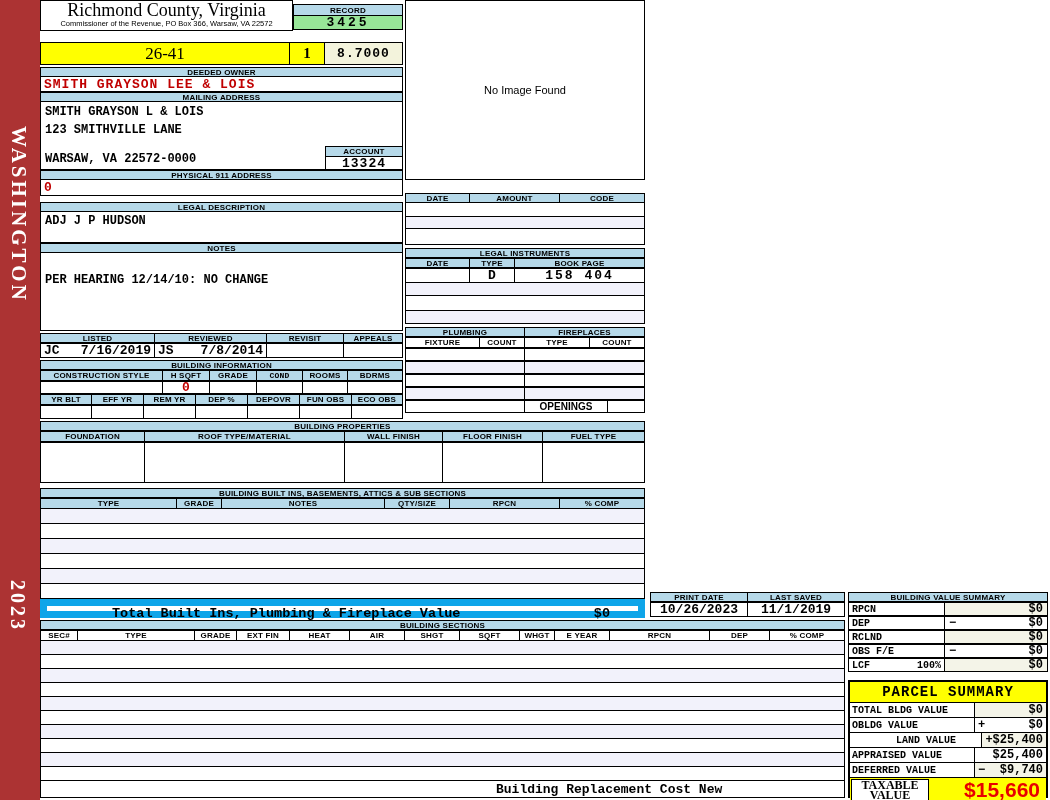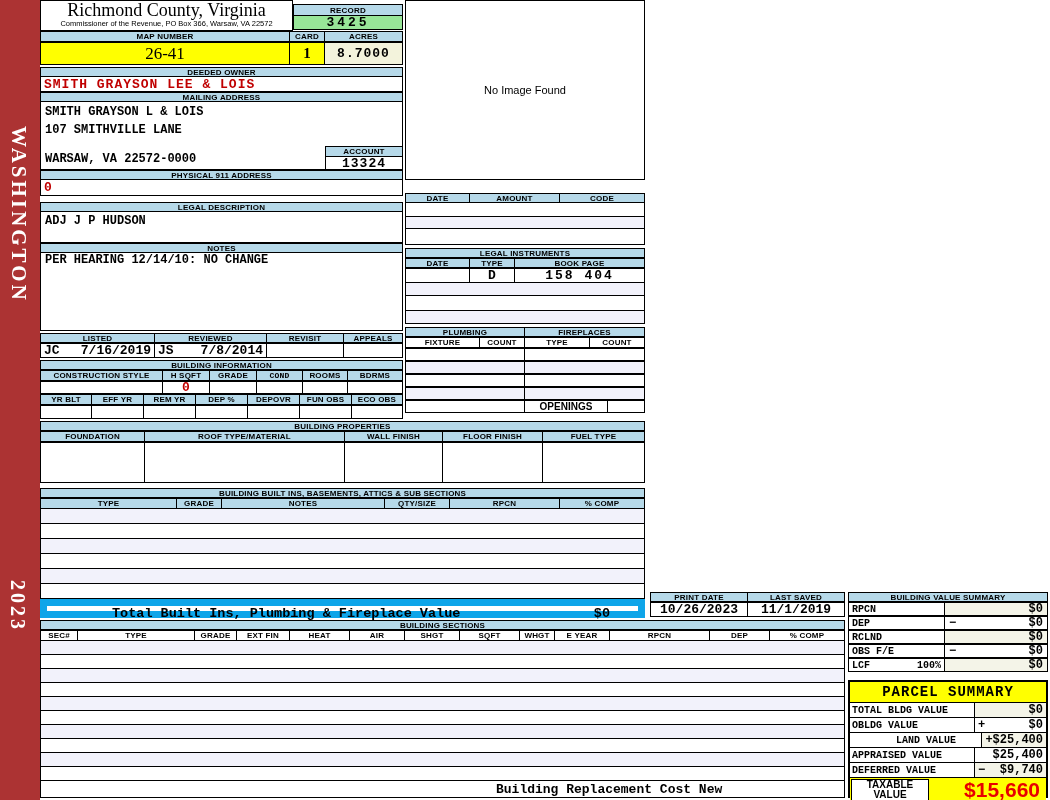--- a/index.html
+++ b/index.html
@@ -40,54 +40,49 @@
   </div>
 
   <div class="abs" style="left:40px;top:0;width:253px;height:31px;border:1px solid #000;background:#fff;text-align:center;">
     <div style="font-family:'Liberation Serif',serif;font-size:18px;line-height:19px;">Richmond County, Virginia</div>
     <div style="font-size:7.5px;line-height:8px;">Commissioner of the Revenue, PO Box 366, Warsaw, VA 22572</div>
   </div>
 
   <div class="abs hbar" style="left:293px;top:4px;width:110px;height:12px;">RECORD</div>
   <div class="abs vc center" style="left:293px;top:16px;width:110px;height:14px;border:1px solid #000;border-top:none;background:var(--green);letter-spacing:3px;">3425</div>
 
-  <div class="abs row" style="left:40px;top:31px;width:363px;height:11px;">
-    <div class="hc" style="width:250px;">MAP NUMBER</div>
-    <div class="hc" style="width:35px;">CARD</div>
-    <div class="hc" style="width:78px;">ACRES</div>
-  </div>
   <div class="abs row" style="left:40px;top:42px;width:363px;height:23px;">
     <div class="vc center" style="width:250px;background:var(--yellow);font-family:'Liberation Serif',serif;font-weight:normal;font-size:17px;">26-41</div>
     <div class="vc center" style="width:35px;background:var(--yellow);font-family:'Liberation Serif',serif;font-size:15px;">1</div>
     <div class="vc center" style="width:78px;background:var(--cream);letter-spacing:1px;">8.7000</div>
   </div>
 
   <div class="abs hbar" style="left:40px;top:67px;width:363px;height:10px;">DEEDED OWNER</div>
   <div class="abs vc redtx" style="left:40px;top:77px;width:363px;height:15px;border:1px solid #000;border-top:none;padding-left:3px;letter-spacing:1px;">SMITH GRAYSON LEE &amp; LOIS</div>
 
   <div class="abs hbar" style="left:40px;top:92px;width:363px;height:10px;">MAILING ADDRESS</div>
   <div class="abs" style="left:40px;top:102px;width:363px;height:68px;border:1px solid #000;border-top:none;background:#fff;">
     <div class="mono" style="position:absolute;left:4px;top:3px;font-size:12px;">SMITH GRAYSON L &amp; LOIS</div>
-    <div class="mono" style="position:absolute;left:4px;top:21px;font-size:12px;">107 SMITHVILLE LANE</div>
+    <div class="mono" style="position:absolute;left:4px;top:21px;font-size:12px;">123 SMITHVILLE LANE</div>
     <div class="mono" style="position:absolute;left:4px;top:50px;font-size:12px;">WARSAW, VA 22572-0000</div>
   </div>
   <div class="abs hbar" style="left:325px;top:146px;width:78px;height:11px;">ACCOUNT</div>
   <div class="abs vc center" style="left:325px;top:157px;width:78px;height:13px;border:1px solid #000;border-top:none;letter-spacing:1px;">13324</div>
 
   <div class="abs hbar" style="left:40px;top:170px;width:363px;height:10px;">PHYSICAL 911 ADDRESS</div>
   <div class="abs vc redtx" style="left:40px;top:180px;width:363px;height:16px;border:1px solid #000;border-top:none;padding-left:3px;">0</div>
 
   <div class="abs hbar" style="left:40px;top:202px;width:363px;height:10px;">LEGAL DESCRIPTION</div>
   <div class="abs" style="left:40px;top:212px;width:363px;height:31px;border:1px solid #000;border-top:none;background:#fff;">
     <div class="mono" style="position:absolute;left:4px;top:2px;font-size:12px;">ADJ J P HUDSON</div>
   </div>
 
   <div class="abs hbar" style="left:40px;top:243px;width:363px;height:10px;">NOTES</div>
   <div class="abs" style="left:40px;top:253px;width:363px;height:78px;border:1px solid #000;border-top:none;background:#fff;">
-    <div class="mono" style="position:absolute;left:4px;top:0;font-size:12px;">PER HEARING 12/14/10: NO CHANGE</div>
+    <div class="mono" style="position:absolute;left:4px;top:20px;font-size:12px;">PER HEARING 12/14/10: NO CHANGE</div>
   </div>
 
   <div class="abs row" style="left:40px;top:333px;width:363px;height:10px;">
     <div class="hc" style="width:115px;">LISTED</div>
     <div class="hc" style="width:112px;">REVIEWED</div>
     <div class="hc" style="width:77px;">REVISIT</div>
     <div class="hc" style="width:59px;">APPEALS</div>
   </div>
   <div class="abs row" style="left:40px;top:343px;width:363px;height:15px;">
     <div class="vc" style="width:115px;justify-content:space-between;padding:0 3px;">
@@ -357,21 +352,21 @@
       </div>
     </div>
     <div style="display:flex;height:14px;border-bottom:1px solid #000;">
       <div class="mono" style="width:122px;font-size:10px;border-right:1px solid #000;display:flex;align-items:center;padding-left:2px;">DEFERRED VALUE</div>
       <div class="mono" style="flex:1;font-size:12px;display:flex;align-items:center;justify-content:space-between;padding:0 3px;background:#F4F4E8;">
         <span>−</span>
         <span>$9,740</span>
       </div>
     </div>
     <div style="display:flex;height:24px;background:var(--yellow);align-items:center;">
-      <div style="width:78px;height:22px;margin-left:1px;background:#fff;border:1px solid #000;box-sizing:border-box;display:flex;flex-direction:column;align-items:center;justify-content:space-between;font-family:Liberation Sans, sans-serif;font-weight:bold;font-size:10px;line-height:10px;">
+      <div style="width:78px;height:22px;margin-left:1px;background:#fff;border:1px solid #000;box-sizing:border-box;display:flex;flex-direction:column;align-items:center;justify-content:space-between;font-family:Liberation Serif, serif;font-weight:bold;font-size:12px;line-height:10px;">
         <span>TAXABLE</span>
         <span>VALUE</span>
       </div>
       <div style="flex:1;text-align:right;padding-right:6px;font-weight:bold;font-size:21px;color:var(--taxred);font-family:'Liberation Sans',sans-serif;">$15,660</div>
     </div>
   </div>
 
 </div>
 
 </body></html>

